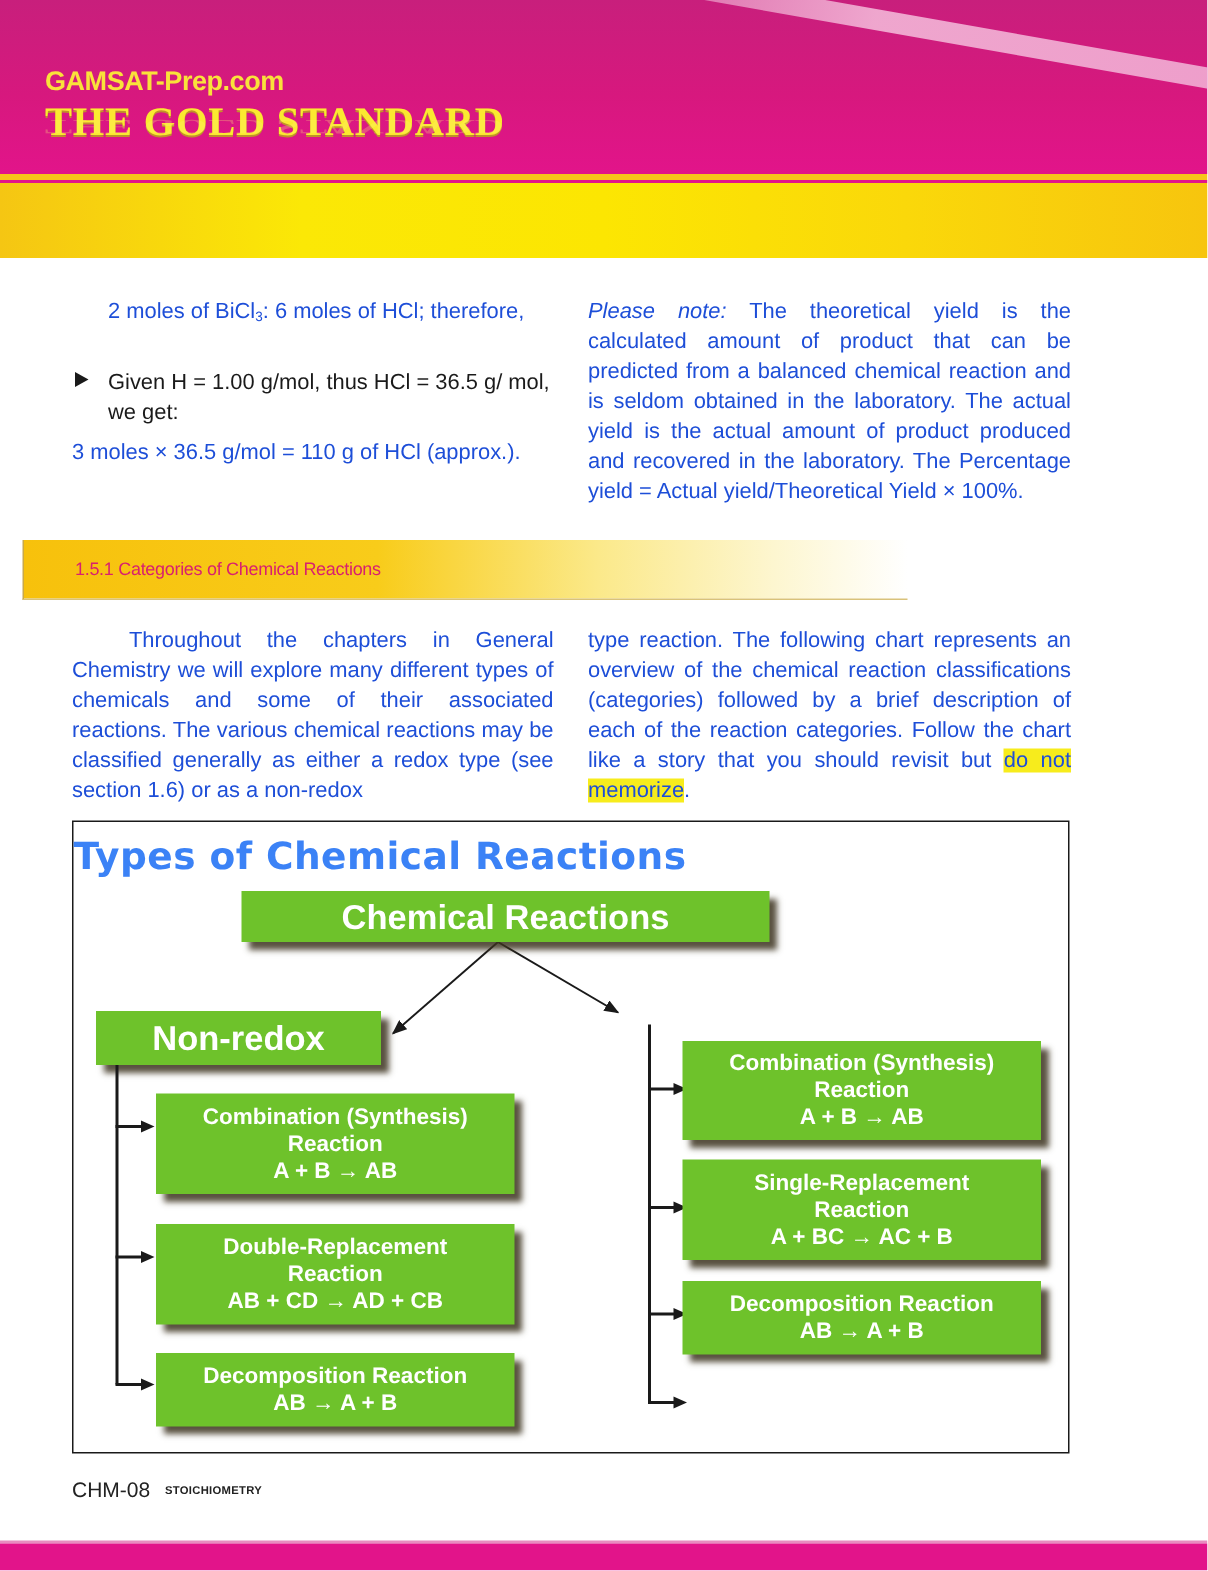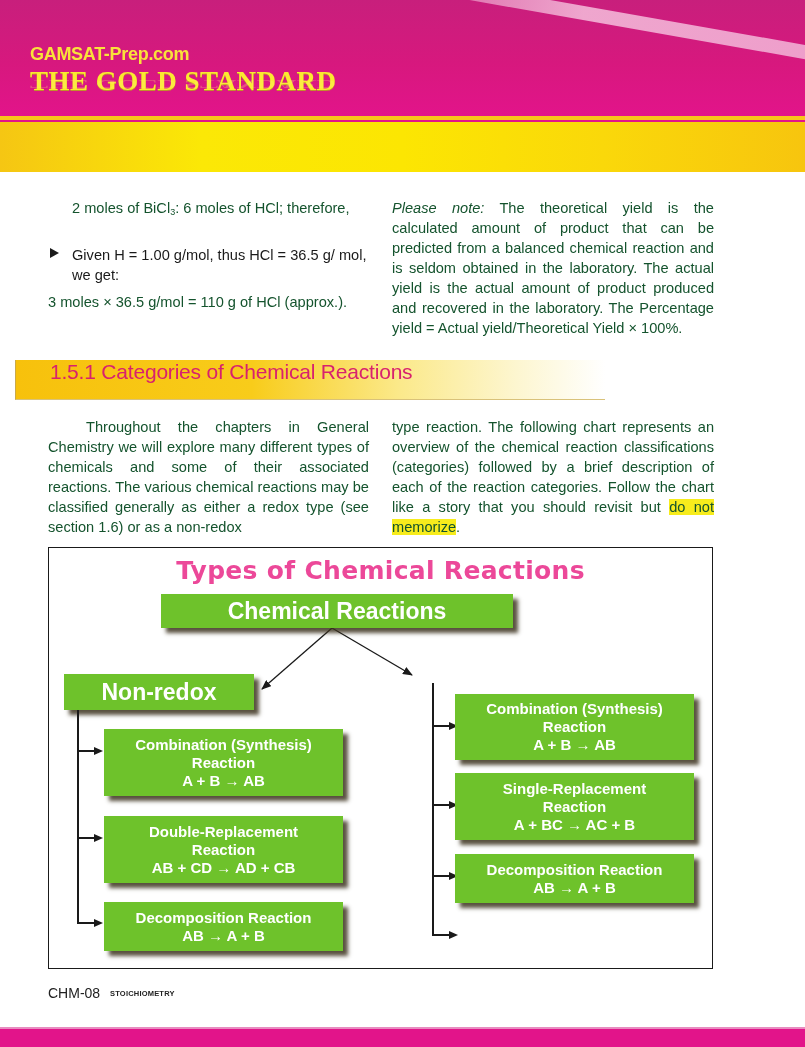--- a/index.html
+++ b/index.html
@@ -20,46 +20,46 @@
   .hdr-site { position: absolute; left: 30px; top: 44px; font-family: "Liberation Sans", sans-serif;
     font-weight: bold; font-size: 18px; color: #f9e23a; letter-spacing: -0.3px; }
   .hdr-title { position: absolute; left: 30px; top: 66px; font-family: "Liberation Serif", serif;
     font-weight: bold; font-size: 27px; color: #fbe930; letter-spacing: 0.5px;
     text-shadow: 0 1px 0 #c0912a; }
   .hdr-reflect { position: absolute; left: 30px; top: 92px; font-family: "Liberation Serif", serif;
     font-weight: bold; font-size: 27px; color: rgba(255,240,120,0.28); letter-spacing: 0.5px;
     transform: scaleY(-0.5); transform-origin: top; }
 
   
-  .txt { position: absolute; font-size: 14.6px; line-height: 20px; color: #14532d; }
+  .txt { position: absolute; font-size: 14.6px; line-height: 20px; color: #1d4ed8; }
   .txt sub { font-size: 9px; vertical-align: -2px; line-height: 0; }
   .l1 { left: 72px; top: 198px; width: 310px; }
   .bullet-row { position: absolute; left: 50px; top: 245px; width: 330px; }
   .bullet-icon { position: absolute; left: 0; top: 3px; width: 0; height: 0;
     border-top: 5px solid transparent; border-bottom: 5px solid transparent; border-left: 9px solid #1a1a1a; }
   .bullet-text { position: absolute; left: 22px; top: 0; width: 306px; font-size: 14.6px; line-height: 20px; }
   .l3 { left: 48px; top: 292px; width: 340px; }
   .r1 { left: 392px; top: 198px; width: 322px; text-align: justify; }
   .r1 em { font-style: italic; }
 
   
   .sec { position: absolute; left: 15px; top: 360px; width: 590px; height: 40px;
     background: linear-gradient(90deg, #f7c10c 0%, #f8cc1a 40%, #fbe98a 65%, #fdf6d0 85%, rgba(255,255,255,0) 100%);
     border-left: 1px solid #c9a94a; border-bottom: 1px solid #d9c27a; }
-  .sec-title { position: absolute; left: 34px; top: 0; font-size: 21px; color: #d8216e; letter-spacing: -0.2px; }
+  .sec-title { position: absolute; left: 34px; top: 12px; font-size: 12px; color: #d8216e; letter-spacing: -0.2px; }
 
   .p2l { left: 48px; top: 417px; width: 321px; text-align: justify; text-indent: 38px; }
   .p2r { left: 392px; top: 417px; width: 322px; text-align: justify; }
   .hl { background: #f7ec1c; }
 
   
   .chart { position: absolute; left: 48px; top: 547px; width: 665px; height: 422px;
     border: 1.5px solid #1a1a1a; background: #fff; }
-  .chart-title { position: absolute; left: 0; top: 8px; width: 100%; text-align: center;
-    font-family: "DejaVu Sans", sans-serif; font-weight: bold; font-size: 25px; color: #ec4899; letter-spacing: 0.3px; }
+  .chart-title { position: absolute; left: 0; top: 8px; width: 100%; text-align: left;
+    font-family: "DejaVu Sans", sans-serif; font-weight: bold; font-size: 25px; color: #3b82f6; letter-spacing: 0.3px; }
   .box { position: absolute; background: #6ec22b; color: #fff; font-weight: bold;
     display: flex; flex-direction: column; justify-content: center; align-items: center; text-align: center;
     box-shadow: 5px 5px 4px rgba(60,50,30,0.85); line-height: 18px; font-size: 15px; }
   .box span { display: block; }
   .big { font-size: 23px; }
   .conn { position: absolute; background: #1a1a1a; }
   .arrowhead { position: absolute; width: 0; height: 0;
     border-top: 4px solid transparent; border-bottom: 4px solid transparent; border-left: 9px solid #1a1a1a; }
   svg.lines { position: absolute; left: 0; top: 0; width: 665px; height: 422px; }
 

